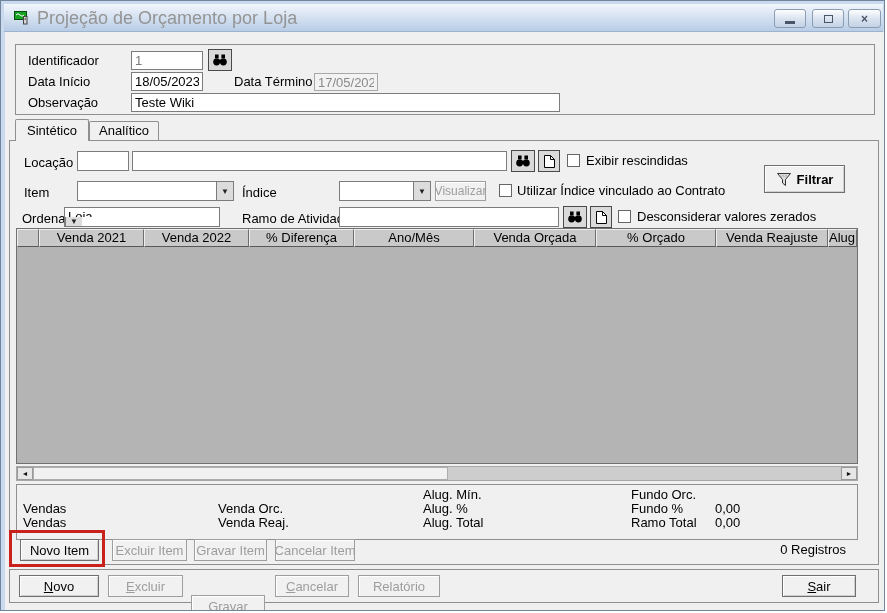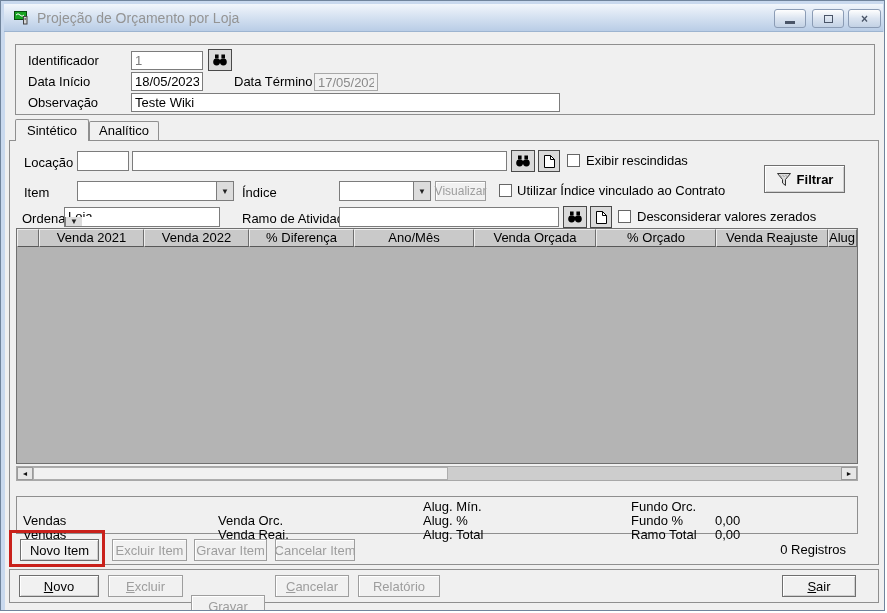--- a/index.html
+++ b/index.html
@@ -1,21 +1,21 @@
 <!DOCTYPE html>
 <html><head>
 <meta charset="utf-8">
 <style>
   html,body{margin:0;padding:0;background:#fff;}
   *{box-sizing:border-box;font-family:"Liberation Sans",sans-serif;}
   #window{position:relative;width:885px;height:611px;border:1px solid #70849c;background:#c9d9ee;overflow:hidden;}
   #titlebar{position:absolute;left:3px;top:3px;width:879px;height:28px;
     background:linear-gradient(#f2f6fb,#d7e3f2 45%,#b9cde6);border-bottom:1px solid #9db4d0;}
   #app-icon{position:absolute;left:10px;top:6px;width:16px;height:16px;}
-  #title-text{position:absolute;left:33px;top:0;height:28px;line-height:28px;font-size:14px;color:#949494;}
+  #title-text{position:absolute;left:33px;top:0;height:28px;line-height:28px;font-size:18px;color:#949494;}
   .wbtn{position:absolute;top:5px;width:32px;height:19px;border:1px solid #8b9cb5;border-radius:3px;
     background:linear-gradient(#fefefe,#dbe4f0 50%,#c3d2e5);display:flex;align-items:center;justify-content:center;cursor:default;}
   .wbtn .dash{width:10px;height:3px;background:#4a5568;margin-top:8px;}
   .wbtn .box{width:9px;height:8px;border:1px solid #4a5568;background:transparent;}
   .wbtn .x{font-size:12px;font-weight:bold;color:#4a5568;line-height:1;}
   #client{position:absolute;left:4px;top:31px;width:879px;height:578px;background:#f0f0f0;}
   .panel{position:absolute;border:1px solid #8f8f8f;background:#f0f0f0;}
   .lbl{position:absolute;font-size:13px;color:#000;white-space:nowrap;line-height:19px;}
   .tb{position:absolute;border:1px solid #7c7c7c;background:#fff;font-size:13px;color:#000;padding:1px 3px;outline:none;}
   .tb.gray{color:#7a7a7a;}
@@ -178,21 +178,21 @@
       <div style="position:absolute;left:6px;top:325px;width:842px;height:15px;background:#cdcdcd;border:1px solid #a8a8a8;">
         <button class="sbtn" style="left:0;">
             <span>◄</span>
           </button>
         <div style="position:absolute;left:16px;top:0;width:415px;height:13px;background:#f1f1f1;border:1px solid #adadad;"></div>
         <button class="sbtn" style="right:0;">
             <span>►</span>
           </button>
       </div>
 
-      <div style="position:absolute;left:6px;top:355px;width:842px;height:38px;border:1px solid #8f8f8f;">
+      <div style="position:absolute;left:6px;top:343px;width:842px;height:56px;border:1px solid #8f8f8f;">
         <span class="sumtxt" style="left:406px;top:3px;">Alug. Mín.</span>
         <span class="sumtxt" style="left:614px;top:3px;">Fundo Orc.</span>
         <span class="sumtxt" style="left:6px;top:17px;">Vendas</span>
         <span class="sumtxt" style="left:201px;top:17px;">Venda Orc.</span>
         <span class="sumtxt" style="left:406px;top:17px;">Alug. %</span>
         <span class="sumtxt" style="left:614px;top:17px;">Fundo %</span>
         <span class="sumtxt" style="left:698px;top:17px;">0,00</span>
         <span class="sumtxt" style="left:6px;top:31px;">Vendas</span>
         <span class="sumtxt" style="left:201px;top:31px;">Venda Reaj.</span>
         <span class="sumtxt" style="left:406px;top:31px;">Alug. Total</span>

